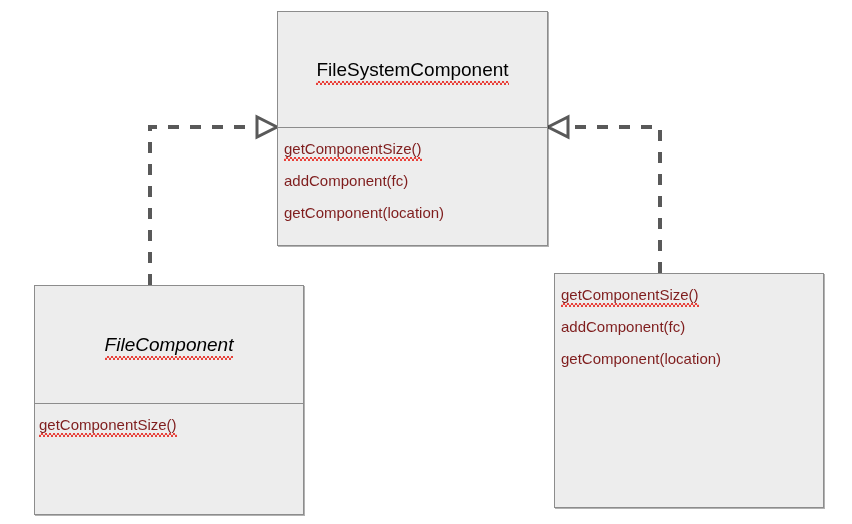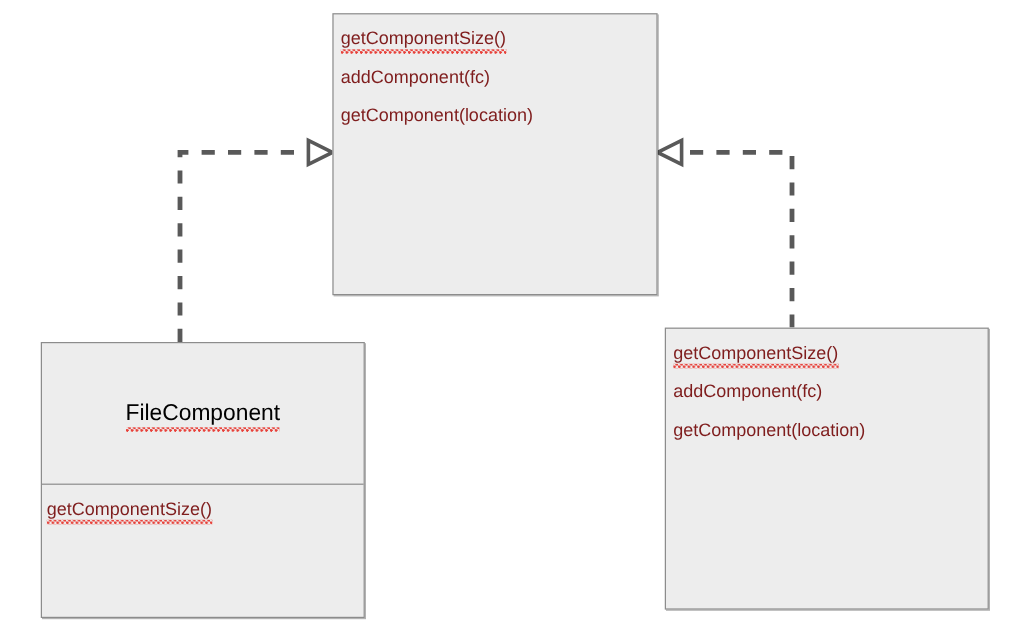--- a/index.html
+++ b/index.html
@@ -101,29 +101,32 @@
       <polygon points="277,127 257,117 257,137" fill="#ffffff" stroke="#595959" stroke-width="3" stroke-linejoin="miter"></polygon>
     </g>
 
     <g>
       <path d="M 660 273 L 660 127 L 566 127" fill="none" stroke="#595959" stroke-width="4" stroke-dasharray="11 11" stroke-linecap="butt"></path>
       <polygon points="548,127 568,117 568,137" fill="#ffffff" stroke="#595959" stroke-width="3" stroke-linejoin="miter"></polygon>
     </g>
   </svg>
 
   <div class="uml-class" style="left:277px; top:11px; width:271px; height:235px;">
+    <div class="uml-title-compartment" style="height:116px;">
+      <span class="uml-title spell">FileSystemComponent</span>
+    </div>
     <div class="uml-members-compartment" style="height:118px;">
       <div><span class="uml-member spell">getComponentSize()</span></div>
       <div><span class="uml-member">addComponent(fc)</span></div>
       <div><span class="uml-member">getComponent(location)</span></div>
     </div>
   </div>
 
   <div class="uml-class" style="left:34px; top:285px; width:270px; height:230px;">
-    <div class="uml-title-compartment" style="height:118px;">
+    <div class="uml-title-compartment" style="height:118px;font-style:italic;">
       <span class="uml-title spell">FileComponent</span>
     </div>
     <div class="uml-members-compartment" style="height:111px; padding-left:4px;">
       <div><span class="uml-member spell">getComponentSize()</span></div>
     </div>
   </div>
 
   <div class="uml-class" style="left:554px; top:273px; width:270px; height:235px;">
     <div class="uml-members-compartment" style="height:118px;">
       <div><span class="uml-member spell">getComponentSize()</span></div>

